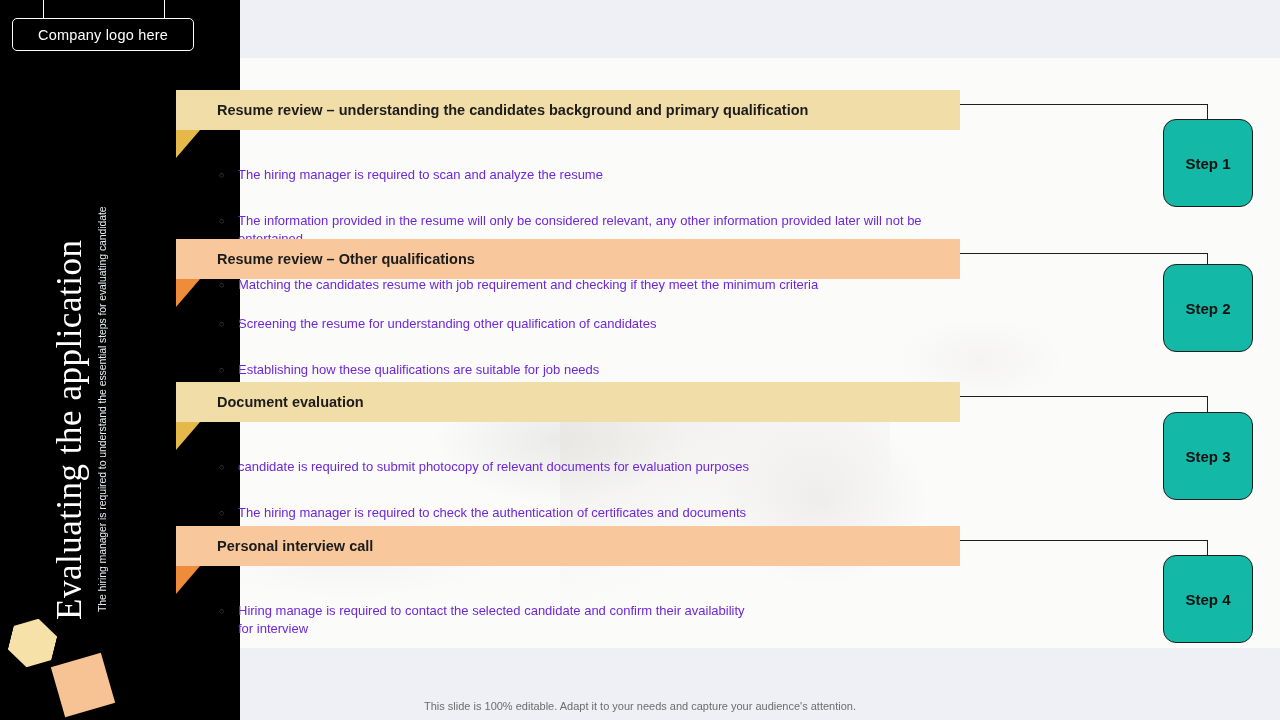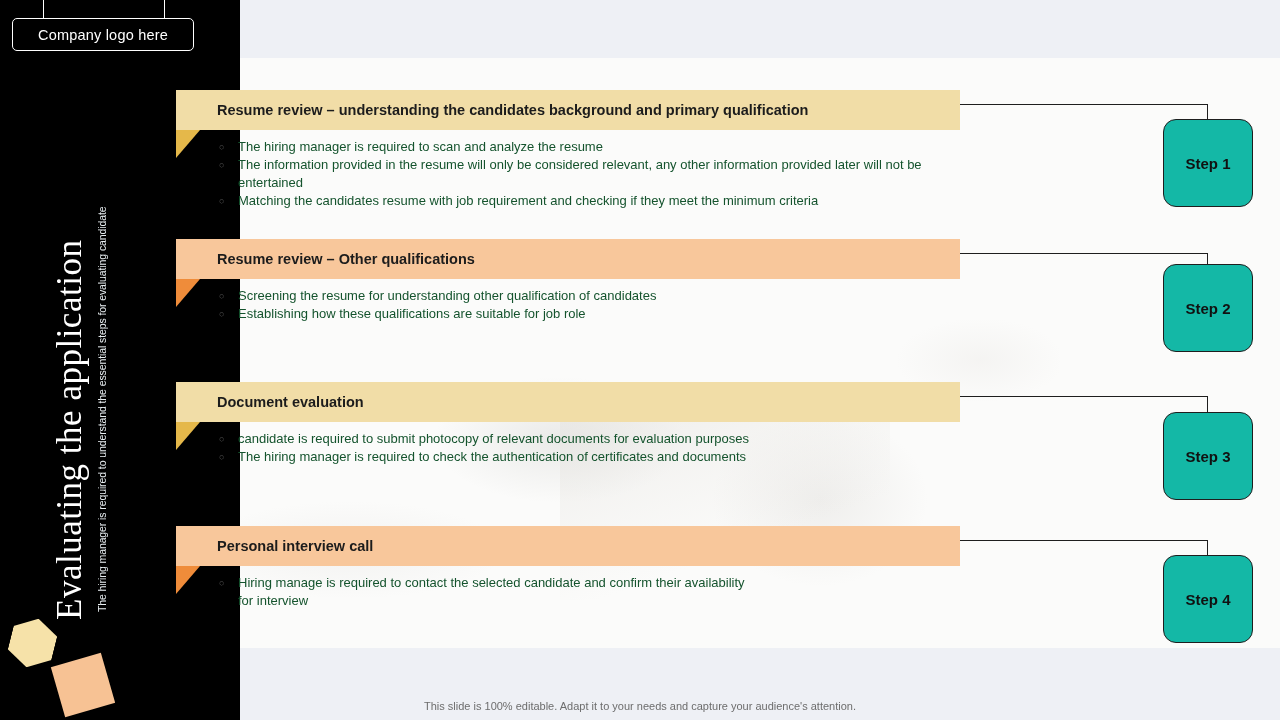--- a/index.html
+++ b/index.html
@@ -176,24 +176,25 @@
     position: absolute;
     left: 41px;
     padding: 0;
     margin: 0;
     list-style: none;
     width: 730px;
   }
   .bullets li {
     position: relative;
     font-size: 13px;
-    color: #14532d;
+    color: #6d28d9;
     line-height: 18px;
     padding-left: 21px;
     margin-bottom: 0;
+    margin-top: 28px;
   }
   .bullets li::before {
     content: "\25CB";
     position: absolute;
     left: 2px;
     top: 0;
     font-size: 9px;
     color: #555;
     line-height: 19px;
   }
@@ -281,21 +282,21 @@
     <span>Step 1</span>
   </div>
 
   <div class="row" style="top:239px;">
     <div class="banner orange" style="top:0;">
       <span>Resume review – Other qualifications</span>
     </div>
     <div class="fold orange" style="top:40px;"></div>
     <ul class="bullets" style="top:48px;">
       <li>Screening the resume for understanding other qualification of candidates</li>
-      <li>Establishing how these qualifications are suitable for job role</li>
+      <li>Establishing how these qualifications are suitable for job needs</li>
     </ul>
   </div>
   <div class="connector-h" style="left:960px;top:253px;width:248px;"></div>
   <div class="connector-v" style="left:1207px;top:253px;height:16px;"></div>
   <div class="step-box" style="left:1163px;top:264px;align-items:center;">
     <span>Step 2</span>
   </div>
 
   <div class="row" style="top:382px;">
     <div class="banner gold" style="top:0;">

